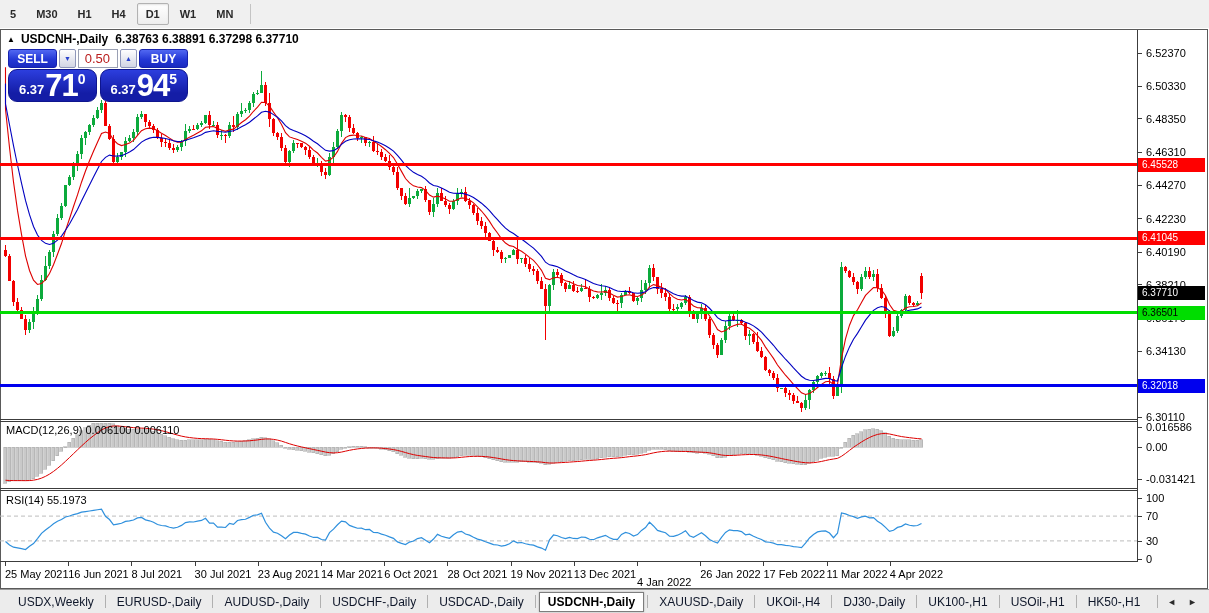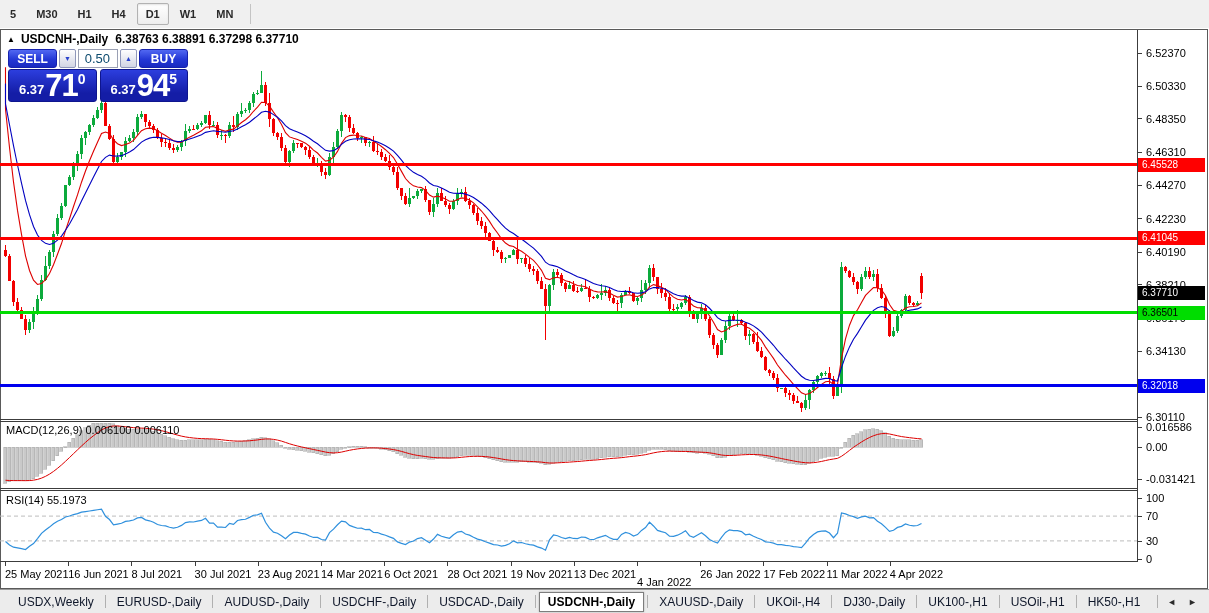--- a/index.html
+++ b/index.html
@@ -37,25 +37,25 @@
 
   
   #trade-panel{position:absolute;top:49px;left:8px;width:180px;z-index:6}
   .tp-row1{display:flex;height:19px;gap:2px;margin-bottom:1px}
   .tp-btn{width:49px;background:linear-gradient(#5168f2,#2438d6 55%,#1a2ac0);
           border:1px solid #1622ae;border-radius:3px;color:#fff;font-size:12px;font-weight:700;
           display:flex;align-items:center;justify-content:center;box-sizing:border-box}
   .tp-spin{width:17px;background:linear-gradient(#fefefe,#d2d5e4);border:1px solid #8f97ba;
           border-radius:2px;color:#2a42cc;font-size:7px;display:flex;align-items:center;
           justify-content:center;box-sizing:border-box}
-  .tp-lot{flex:1;background:#fff;border:1px solid #9aa0b4;color:#0c4a6e;font-size:13px;
+  .tp-lot{flex:1;background:#fff;border:1px solid #9aa0b4;color:#b91c1c;font-size:13px;
           display:flex;align-items:center;justify-content:flex-end;padding-right:7px;box-sizing:border-box}
   .tp-row2{display:flex;gap:3px;height:33px}
   .tp-quote{flex:1;background:linear-gradient(#2c3ede,#141da6 75%);border:1px solid #0e158e;
-          border-radius:3px;color:#fff;display:flex;align-items:center;justify-content:center;box-sizing:border-box}
+          border-radius:9px;color:#fff;display:flex;align-items:center;justify-content:center;box-sizing:border-box}
   .q-prefix{font-size:13px;font-weight:700;align-self:flex-end;margin-bottom:4px;margin-right:1px}
   .q-big{font-size:31px;font-weight:700;line-height:29px;letter-spacing:-1px}
   .q-sup{font-size:14px;font-weight:700;align-self:flex-start;margin-top:1px}
 
   
   #tab-bar{position:absolute;left:0;top:589px;width:1209px;height:24px;background:#ececec;
            border-top:1px solid #9a9a9a;display:flex;align-items:center;padding-left:10px;
            box-sizing:border-box;overflow:hidden}
   .tab{font-size:12px;color:#0f172a;padding:3px 8px;white-space:nowrap}
   .tab.active{background:#fff;color:#000;font-weight:700;border:1px solid #7d7d7d;

